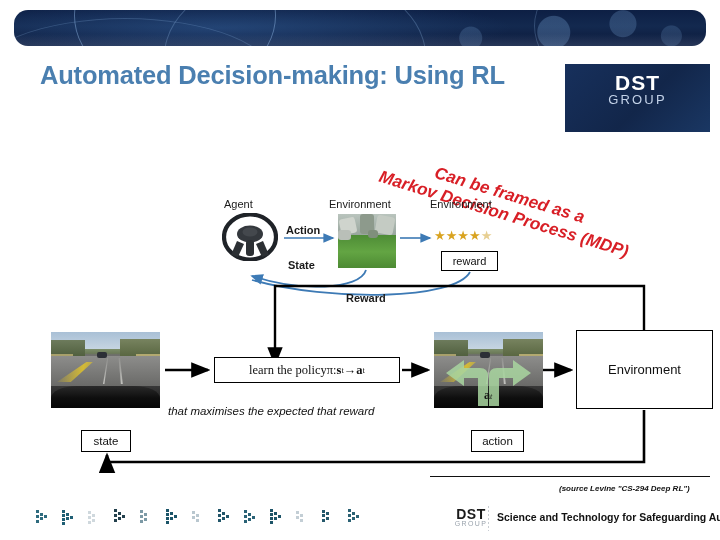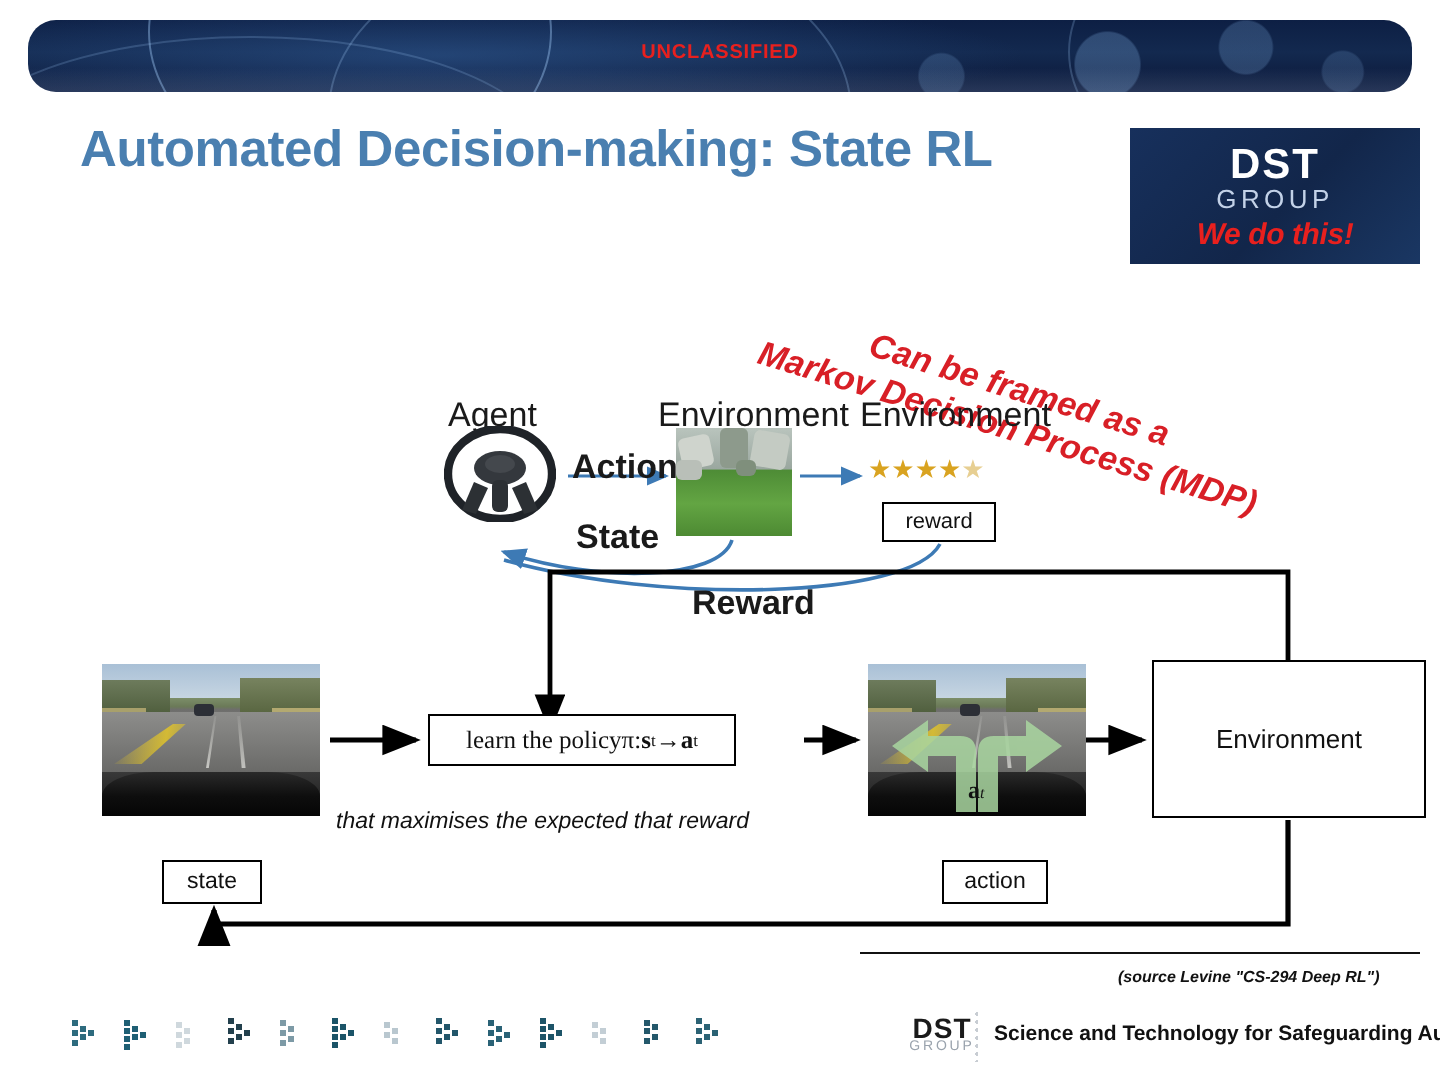--- a/index.html
+++ b/index.html
@@ -125,21 +125,21 @@
     text-align: center;
     text-shadow: 1px 1px 0 rgba(255,255,255,0.85);
     font-family: "Liberation Sans", sans-serif;
     pointer-events: none;
   }
 
   
   .lbl {
     position: absolute;
     color: #1a1a1a;
-    font-size: 17px;
+    font-size: 11px;
     font-family: "Liberation Sans", sans-serif;
     white-space: nowrap;
   }
   .lbl.bold { font-weight: bold; }
 
   .wheel {
     position: absolute;
     left: 222px; top: 213px;
     width: 56px; height: 48px;
   }
@@ -240,21 +240,21 @@
        background:#2c2f36; border-radius:2px; }
   .road-img .dash { position:absolute; left:0; bottom:0; width:100%; height:22px;
        background: linear-gradient(180deg, #2a2a2a 0%, #0e0e0e 55%, #050505 100%);
        border-top-left-radius: 26px 12px; border-top-right-radius: 26px 12px; }
 
   .turn-arrows { position:absolute; left:0; top:0; width:100%; height:100%; }
 
   .math-box {
     position: absolute;
     left: 214px; top: 357px;
-    width: 154px; height: 26px;
+    width: 186px; height: 26px;
     border: 1.6px solid #000;
     background: #fff;
     display: flex; align-items: center; justify-content: center;
     font-size: 12.5px;
     color: #111;
     font-family: "Liberation Serif", serif;
     box-sizing: border-box;
     white-space: nowrap;
   }
   .math-box .sub { font-size: 8.5px; vertical-align: -2px; }
@@ -349,29 +349,27 @@
 </style>
 </head>
 <body>
 
 <div class="banner">
   <div class="arc a1"></div>
   <div class="arc a2"></div>
   <div class="arc a3"></div>
   <div class="arc a4"></div>
   <div class="sheen"></div>
-  <div class="banner-text">UNCLASSIFIED</div>
-</div>
-
-<div class="slide-title">Automated Decision-making: State RL</div>
+</div>
+
+<div class="slide-title">Automated Decision-making: Using RL</div>
 
 <div class="logo-box">
   <div class="logo-dst">DST</div>
   <div class="logo-group">GROUP</div>
-  <div class="logo-tag">We do this!</div>
 </div>
 
 <div class="mdp-note">
   <div>Can be framed as a</div>
   <div>Markov Decision Process (MDP)</div>
 </div>
 
 <svg class="blue-svg" viewBox="0 0 720 540">
   <defs>
     <marker id="blueArrow" markerWidth="7" markerHeight="7" refX="6" refY="3" orient="auto">

